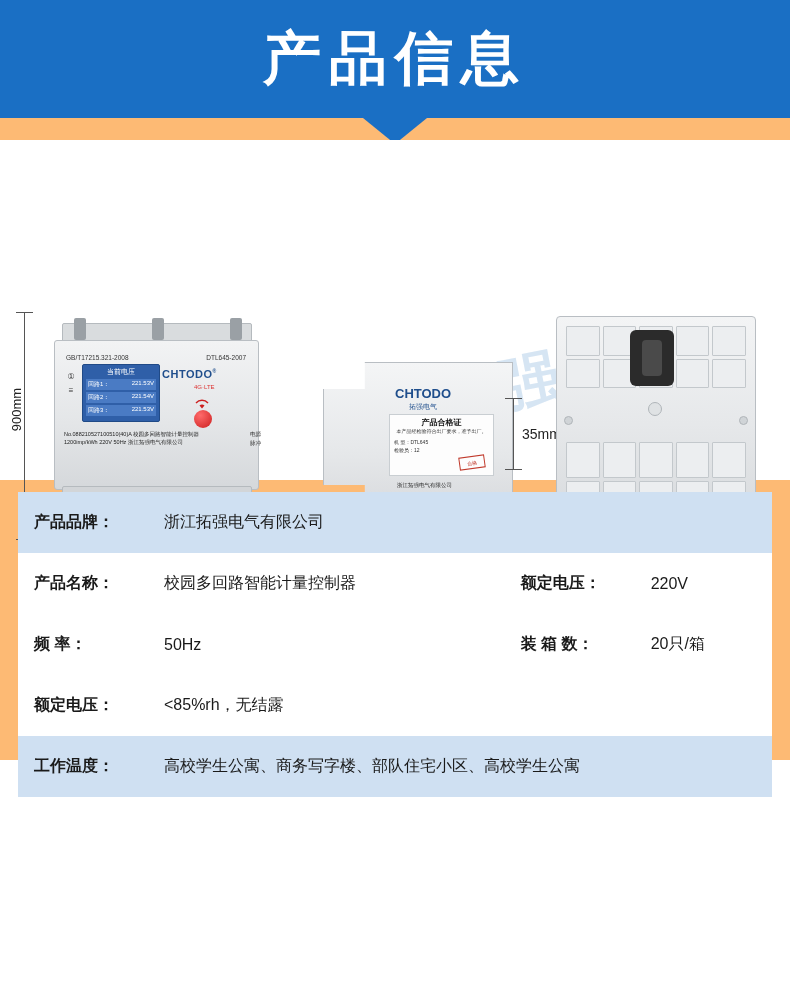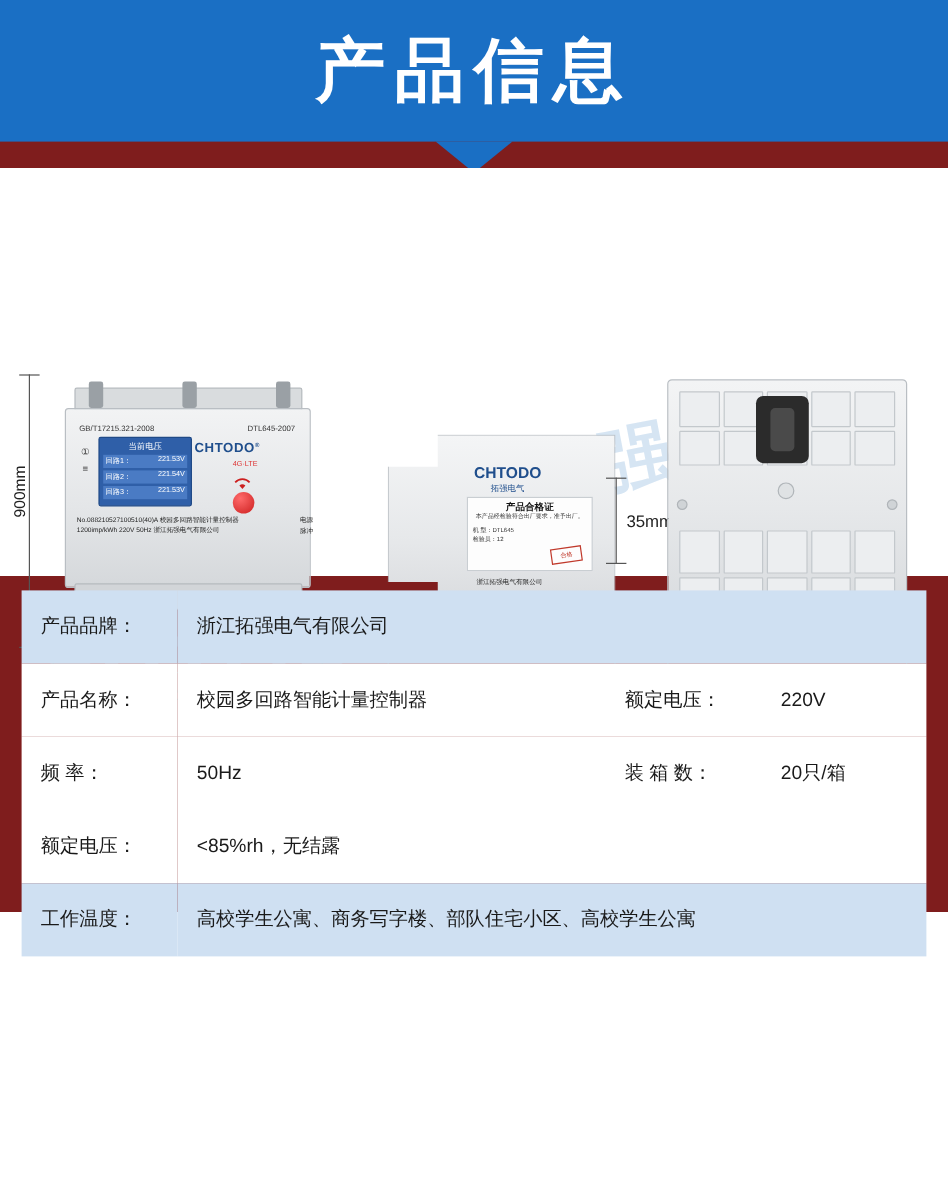--- a/index.html
+++ b/index.html
@@ -2,21 +2,21 @@
 <html><head>
 <meta charset="utf-8">
 <style>
   * { box-sizing: border-box; margin: 0; padding: 0; }
   html, body {
     width: 790px; height: 990px;
     font-family: "Liberation Sans", sans-serif;
     background: #ffffff;
     overflow: hidden;
   }
-  .page { position: relative; width: 790px; height: 760px; background: #7f1d1d; }
+  .page { position: relative; width: 790px; height: 760px; background: #fdba74; }
 
   
   .banner {
     position: absolute; left: 0; top: 0; width: 790px; height: 118px;
     background: #1a6fc4;
   }
   .banner-title {
     position: absolute; left: 0; top: 0; width: 790px; height: 118px;
     display: flex; align-items: center; justify-content: center;
     color: #ffffff; font-size: 58px; font-weight: bold; letter-spacing: 8px;
@@ -208,21 +208,21 @@
   
   .spec {
     position: absolute; left: 18px; top: 492px; width: 754px;
     border-collapse: collapse;
   }
   .spec tr { height: 61px; }
   .spec td {
     padding: 0 16px; font-size: 16px; color: #1a1a1a; vertical-align: middle;
     font-family: "Liberation Sans", sans-serif;
   }
-  .spec .lbl { width: 130px; font-weight: normal; white-space: nowrap; }
+  .spec .lbl { width: 130px; font-weight: bold; white-space: nowrap; }
   .spec .val { font-weight: normal; }
   .row-blue td { background: #cfe0f2; }
   .row-white td { background: #ffffff; margin-top: 18px; }
   .lbl-spread { letter-spacing: 0; }
 </style>
 </head>
 <body>
 
 <div class="page">
 

